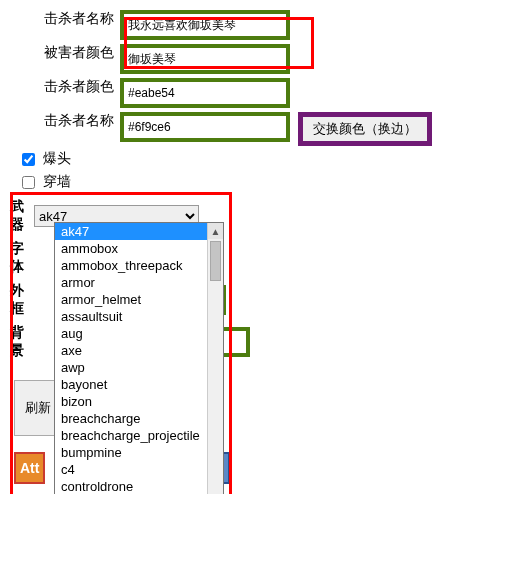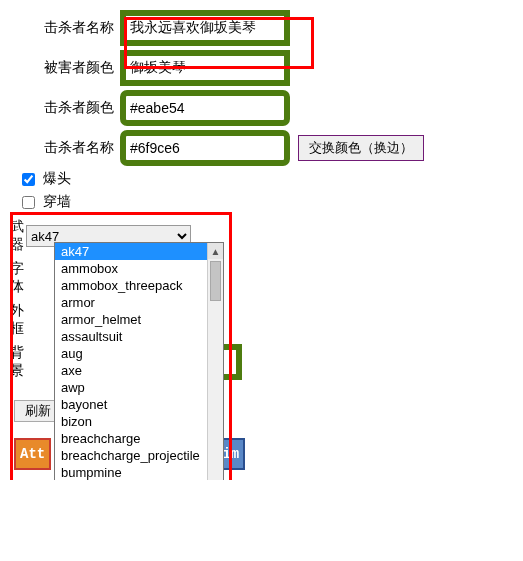--- a/index.html
+++ b/index.html
@@ -7,48 +7,47 @@
     margin: 0;
     padding: 10px;
     font-family: Arial, "Microsoft YaHei", sans-serif;
     font-size: 14px;
     width: 523px;
     background: #fff;
     color: #000;
   }
   .row {
     display: flex;
-    align-items: center;
     margin-bottom: 4px;
   }
   .label {
     width: 110px;
     text-align: right;
     padding-right: 6px;
   }
   input[type="text"] {
-    border: 6px solid #4d7c0f;
+    border: 4px solid #4d7c0f;
     padding: 2px 4px;
-    font-size: 14px;
-    height: 36px;
+    font-size: 12px;
+    height: 30px;
   }
   .text-wide { width: 170px; }
-  .text-color { width: 170px; border-radius: 7px; }
+  .text-color { width: 170px; }
   .red-box-1 {
     position: absolute;
     border: 3px solid red;
     left: 114px; top: 7px;
     width: 190px; height: 52px;
     pointer-events: none;
   }
   .checkbox-row { margin-left: 8px; margin-top:4px; }
   .checkbox-row input { vertical-align: middle; margin-right:4px; }
   button.swap {
     background: #efefef;
-    border: 1px solid #701a75;
+    border: 5px solid #701a75;
     padding: 3px 10px;
     font-size: 13px;
     margin-left: 8px;
     cursor: pointer;
   }
   .lower {
     position: relative;
     margin-top: 6px;
   }
   .sel-row {
@@ -57,31 +56,31 @@
     margin-bottom: 6px;
   }
   select.weapon {
     width: 165px;
     height: 22px;
     border: 1px solid #999;
     background: #efefef;
     font-size: 13px;
   }
   .bg-input { width: 120px; }
-  .partial-label { width: 16px; }
+  .partial-label { width: 24px; font-weight: bold; }
   .refresh {
     background: #efefef;
     border: 1px solid #aaa;
-    padding: 1px 10px;
+    padding: 18px 10px;
     font-size: 13px;
     margin-top: 14px;
     margin-left: 4px;
     cursor: pointer;
   }
-  .badge-row { margin-top: 16px; margin-left: 4px; display:flex; gap:0;font-family:Liberation Mono, monospace; }
+  .badge-row { margin-top: 16px; margin-left: 4px; display:flex; gap:0; }
   .badge {
     display: inline-block;
     padding: 6px 4px;
     font-size: 14px;
     font-weight: bold;
     border: 2px solid #c93a2f;
     background: #e88a2a;
     color: #fff;
   }
   .badge.victim { background:#5a88c7; border-color:#2a4f8f; margin-left: 140px;}

